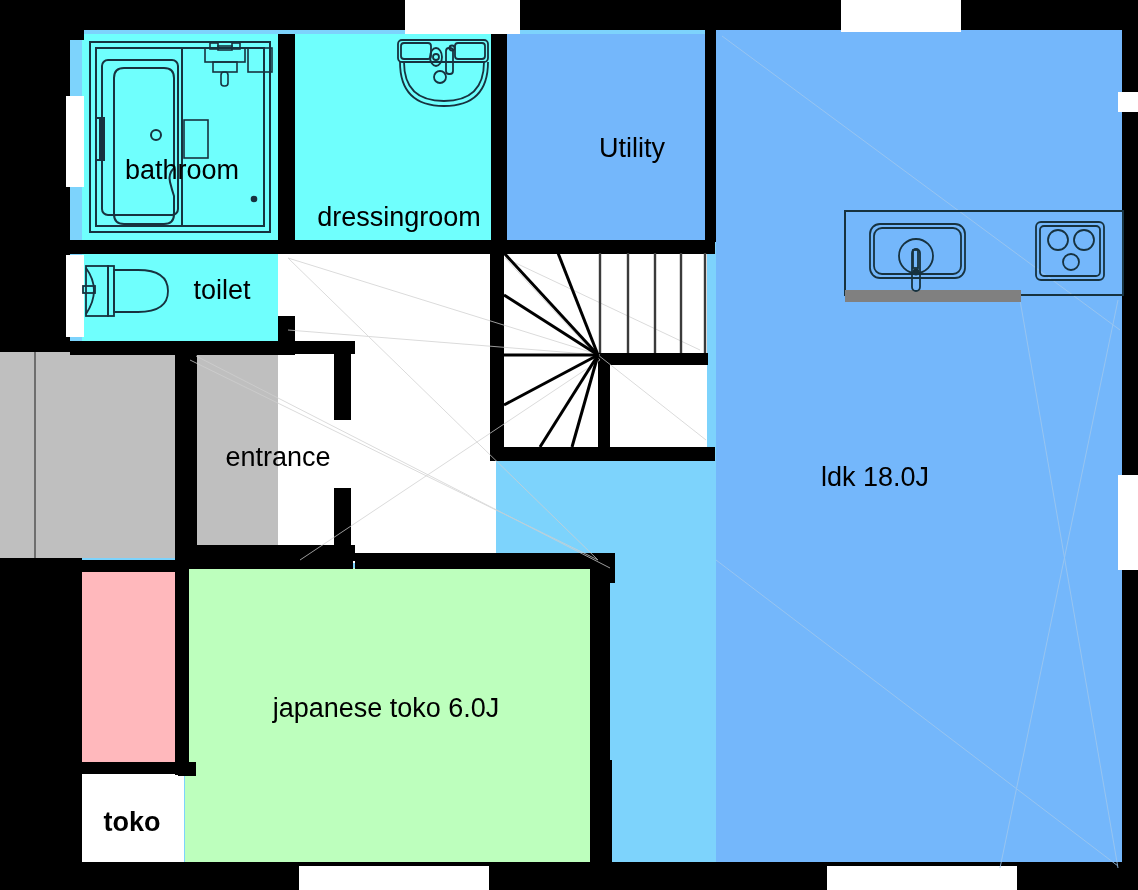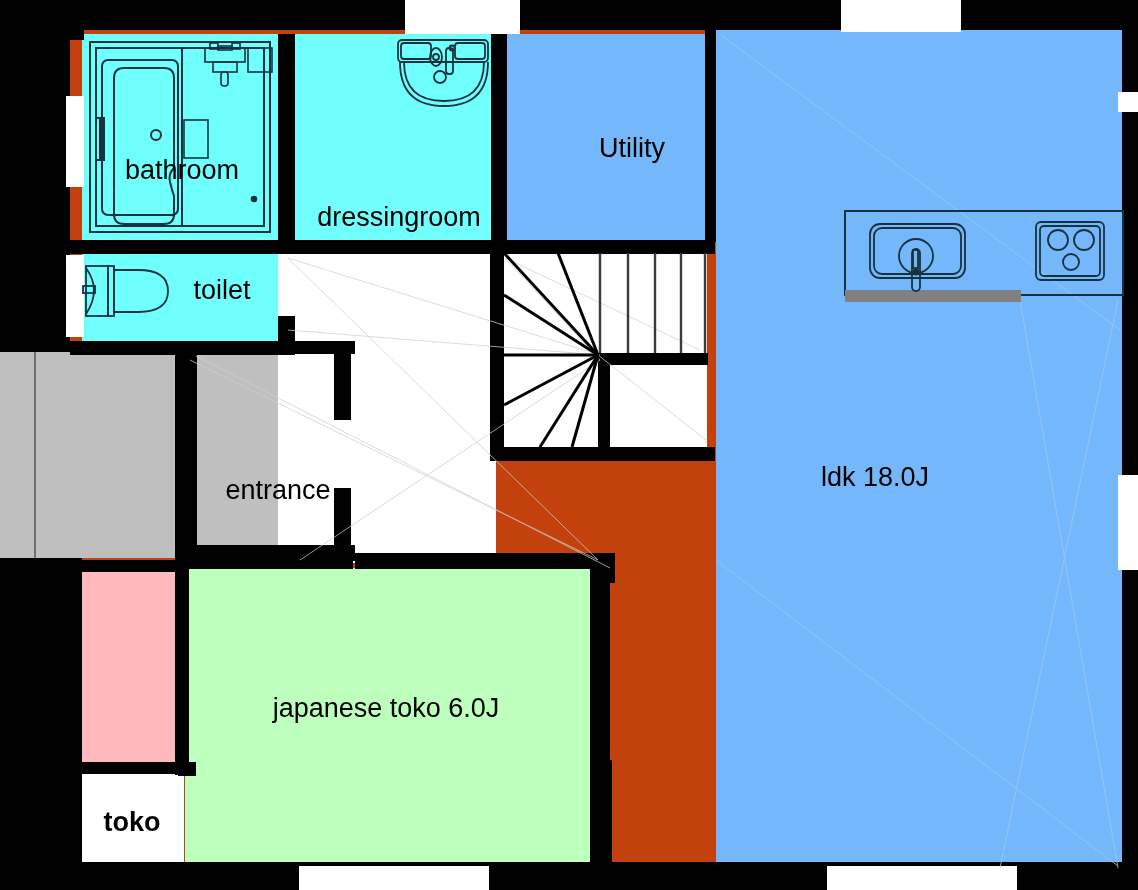--- a/index.html
+++ b/index.html
@@ -1,21 +1,21 @@
 <!DOCTYPE html>
 <html><head>
 <meta charset="utf-8">
 <title>Floor Plan</title>
 <style>
   html,body{margin:0;padding:0;background:#000;}
   body{font-family:"Liberation Sans", sans-serif;}
   #plan{
     position:relative;
     width:1138px;height:890px;
-    background:#c2410c;
+    background:#7dd3fc;
     overflow:hidden;
   }
   .reg{position:absolute;box-sizing:border-box;}
   .label{
     position:absolute;
     color:#000;
     font-family:"Liberation Sans", sans-serif;
     white-space:nowrap;
     font-weight:400;
     letter-spacing:0px;
@@ -207,18 +207,18 @@
       <line x1="35" y1="352" x2="35" y2="558"></line>
     </g>
   </svg>
 
   <div id="labels-layer">
       <div class="label" style="font-size: 27px; left: 182px; top: 170px; transform: translate(-50%, -50%);">bathroom</div>
       <div class="label" style="font-size: 27px; left: 399px; top: 179px; transform: translate(-50%, -50%); margin-top: 38px;">dressingroom</div>
       <div class="label" style="font-size: 27px; left: 632px; top: 148px; transform: translate(-50%, -50%);">Utility</div>
       <div class="label" style="font-size: 27px; left: 875px; top: 477px; transform: translate(-50%, -50%); text-align: right;">ldk 18.0J</div>
       <div class="label" style="font-size: 27px; left: 222px; top: 290px; transform: translate(-50%, -50%);">toilet</div>
-      <div class="label" style="font-size: 27px; left: 278px; top: 457px; transform: translate(-50%, -50%); margin-top: 33px;">entrance</div>
+      <div class="label" style="font-size: 27px; left: 278px; top: 457px; transform: translate(-50%, -50%);">entrance</div>
       <div class="label" style="font-size: 27px; left: 386px; top: 708px; transform: translate(-50%, -50%);">japanese toko 6.0J</div>
       <div class="label" style="font-size: 27px; left: 132px; top: 822px; transform: translate(-50%, -50%); font-weight: bold;">toko</div>
     </div>
 
 </div>
 
 </body></html>

